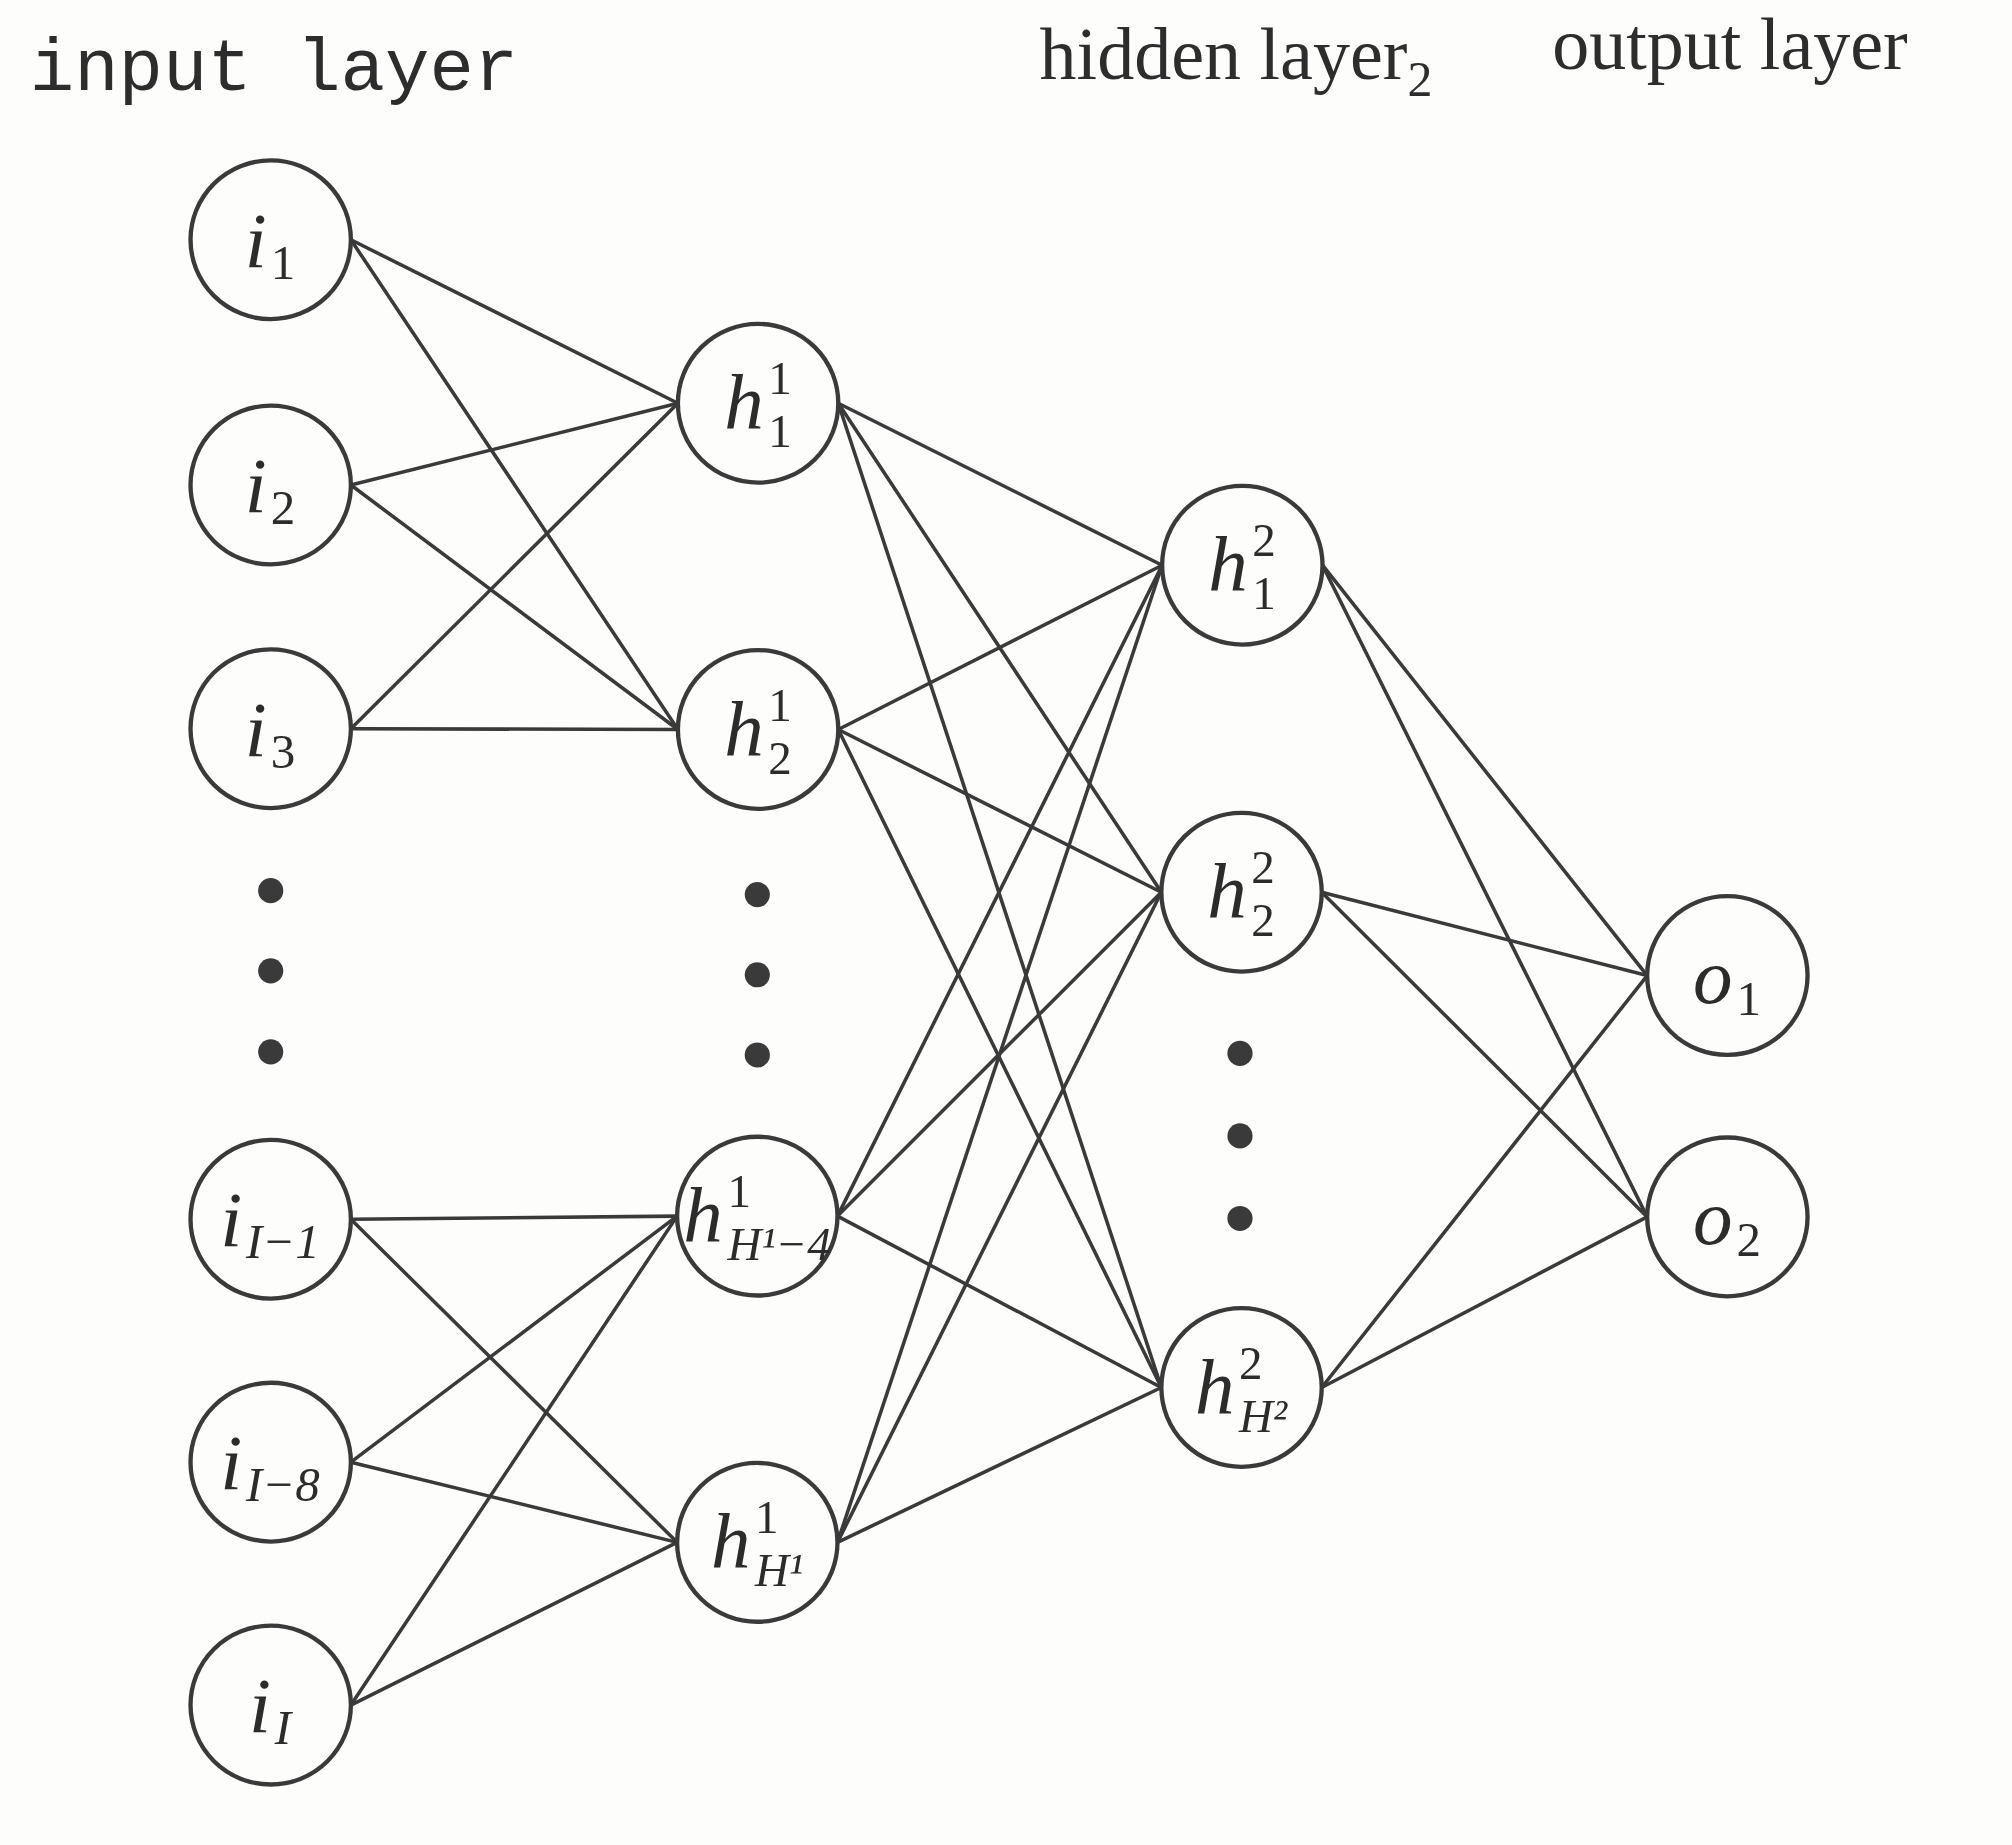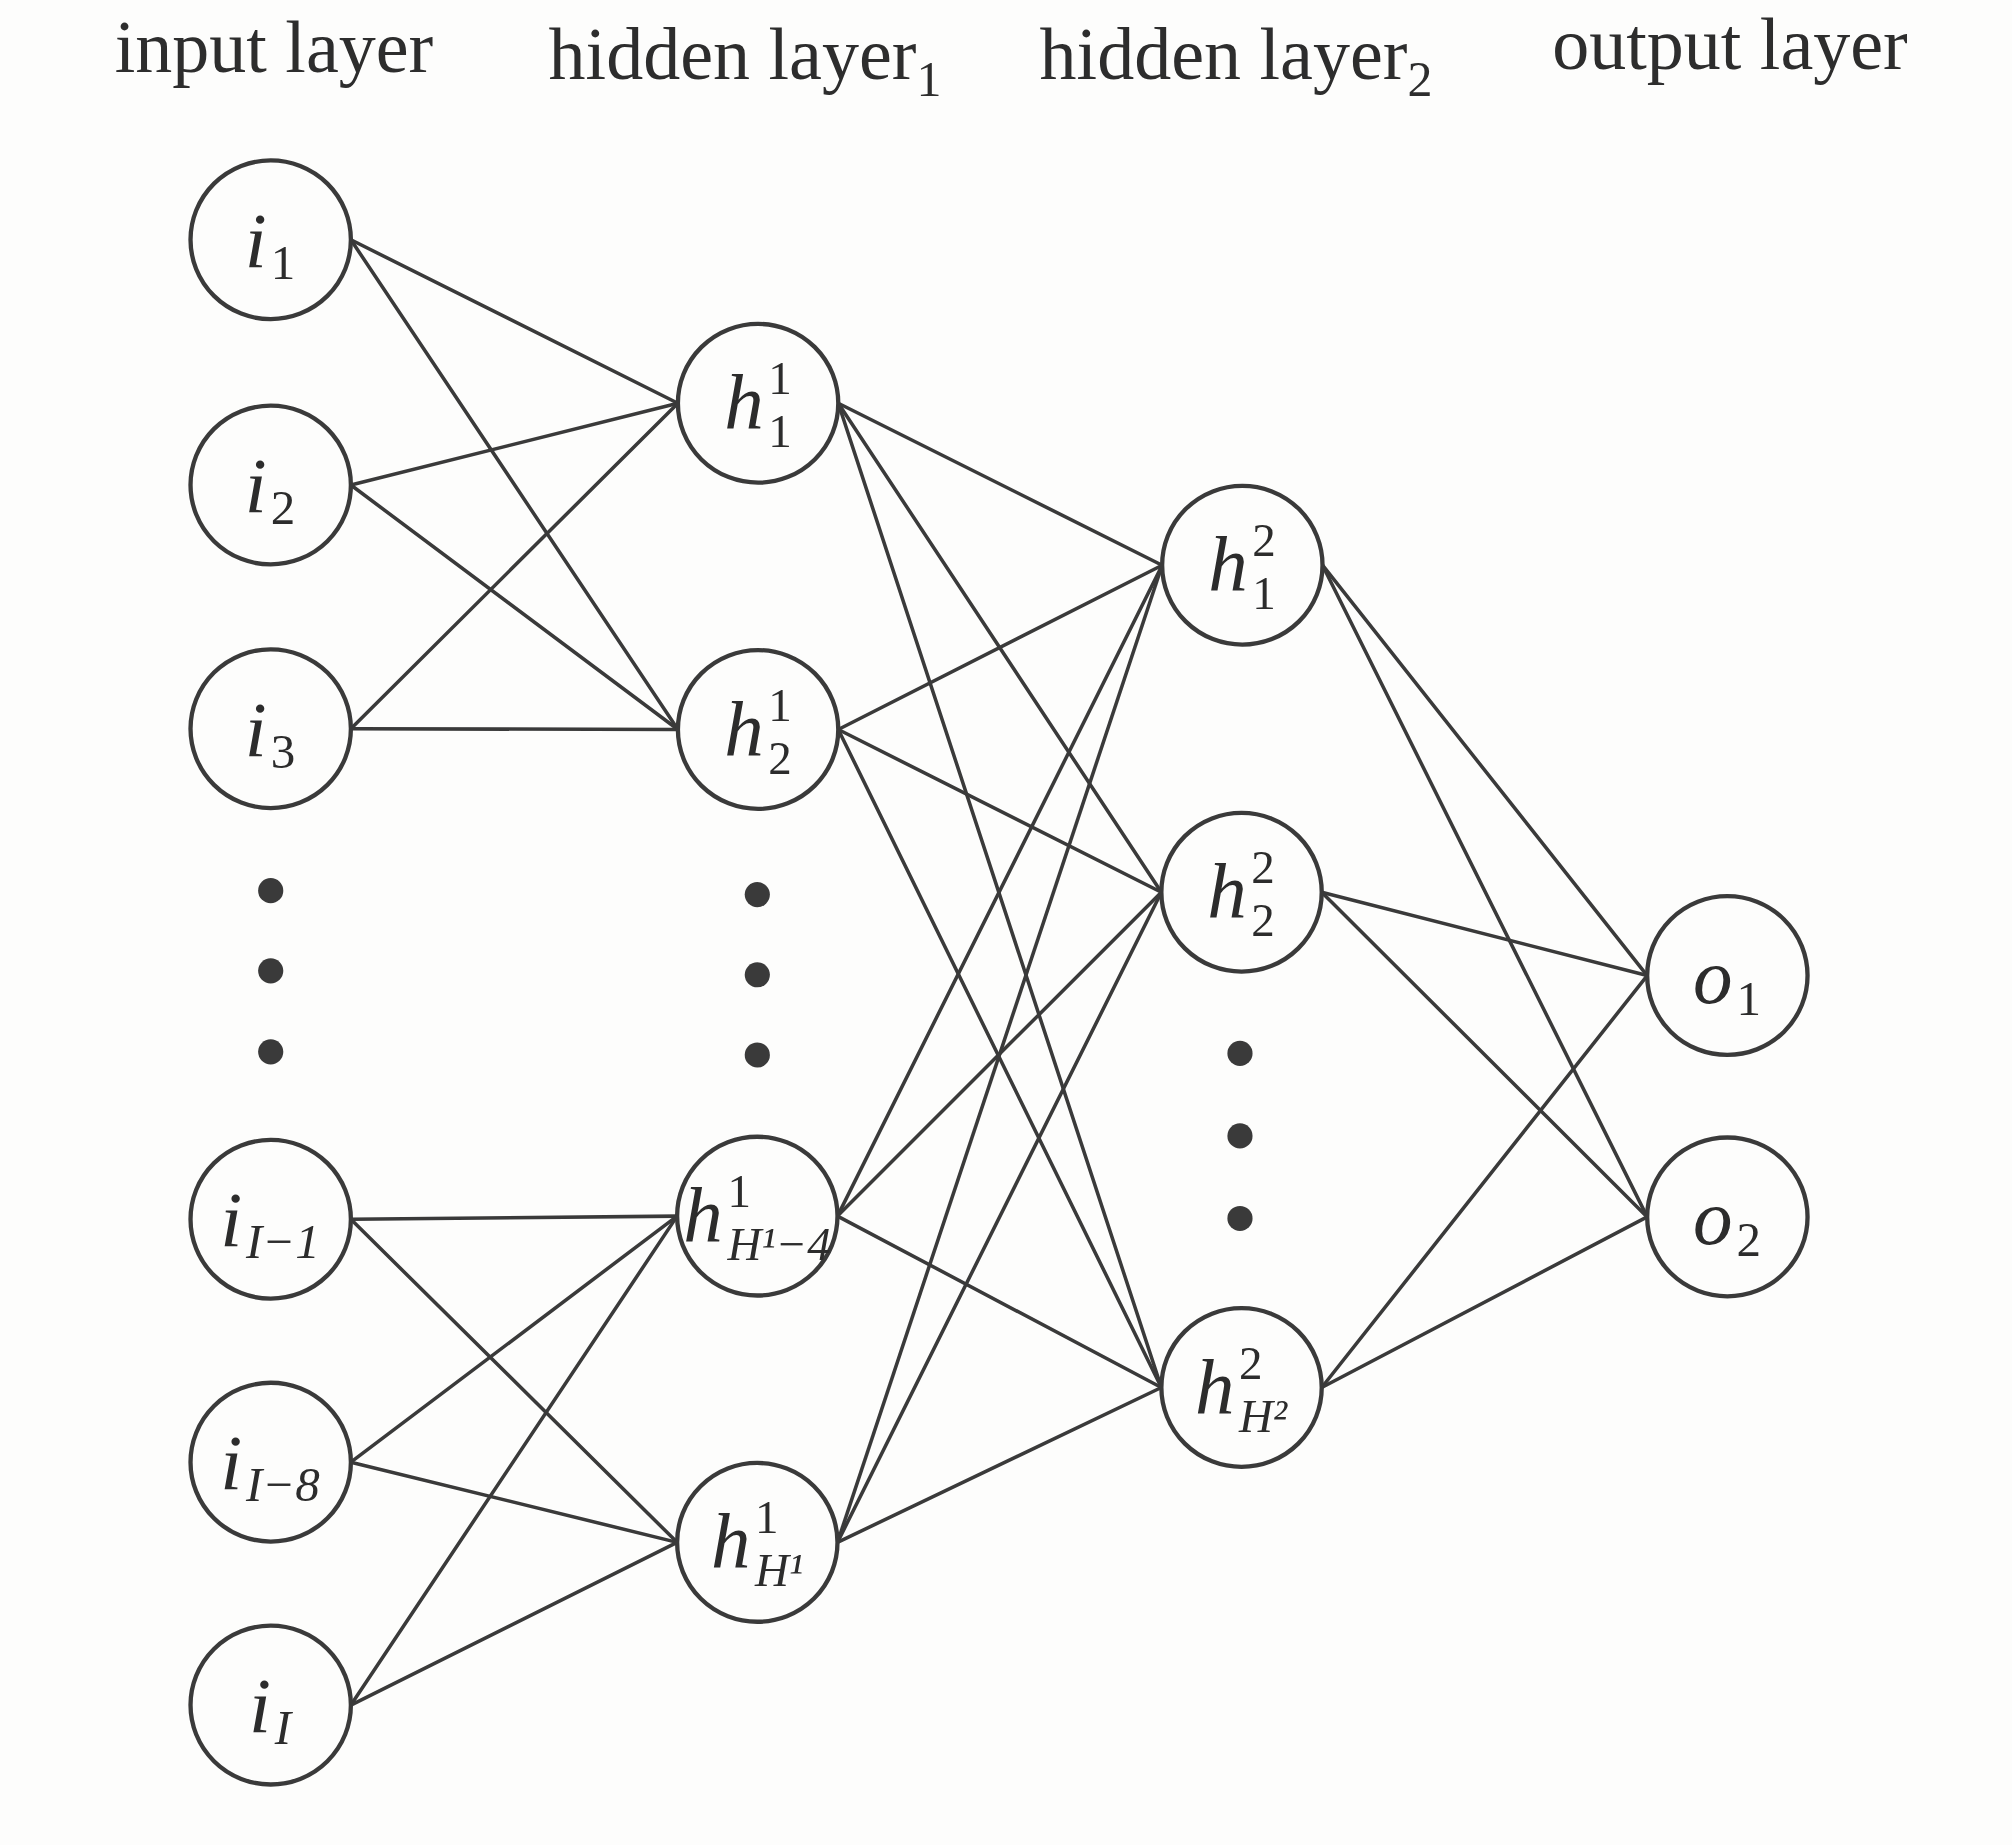--- a/index.html
+++ b/index.html
@@ -82,23 +82,22 @@
       <ellipse cx="964" cy="928" rx="102" ry="101" fill="#fdfdfc" stroke="#3a3a3a" stroke-width="5.5"></ellipse>
       <ellipse cx="963" cy="1547" rx="102" ry="101" fill="#fdfdfc" stroke="#3a3a3a" stroke-width="5.5"></ellipse>
       <ellipse cx="963" cy="1962" rx="102" ry="101" fill="#fdfdfc" stroke="#3a3a3a" stroke-width="5.5"></ellipse>
       <ellipse cx="1580" cy="719" rx="102" ry="101" fill="#fdfdfc" stroke="#3a3a3a" stroke-width="5.5"></ellipse>
       <ellipse cx="1579" cy="1135" rx="102" ry="101" fill="#fdfdfc" stroke="#3a3a3a" stroke-width="5.5"></ellipse>
       <ellipse cx="1579" cy="1765" rx="102" ry="101" fill="#fdfdfc" stroke="#3a3a3a" stroke-width="5.5"></ellipse>
       <ellipse cx="2197" cy="1241" rx="102" ry="101" fill="#fdfdfc" stroke="#3a3a3a" stroke-width="5.5"></ellipse>
       <ellipse cx="2197" cy="1548" rx="102" ry="101" fill="#fdfdfc" stroke="#3a3a3a" stroke-width="5.5"></ellipse>
     </svg>
 
-  <div class="header" style="left: 274px; top: 10px;"><span>input layer</span><span class="hsub"></span></div>
+  <div class="header" style="left: 274px; top: 33px; font-family: Liberation Mono, monospace;"><span>input layer</span><span class="hsub"></span></div>
 
-  <div class="header" style="left: 745px; top: 17.3px;"><span>hidden layer</span><span class="hsub">1</span></div>
 
   <div class="header" style="left: 1236px; top: 17.3px;"><span>hidden layer</span><span class="hsub">2</span></div>
 
   <div class="header" style="left: 1730px; top: 7px;"><span>output layer</span><span class="hsub"></span></div>
 
   <div id="labels">
       <div class="node-label" style="left: 270px; top: 240px;">
         <span class="base">i</span>
         <span class="sub-solo">1</span>
       </div>

